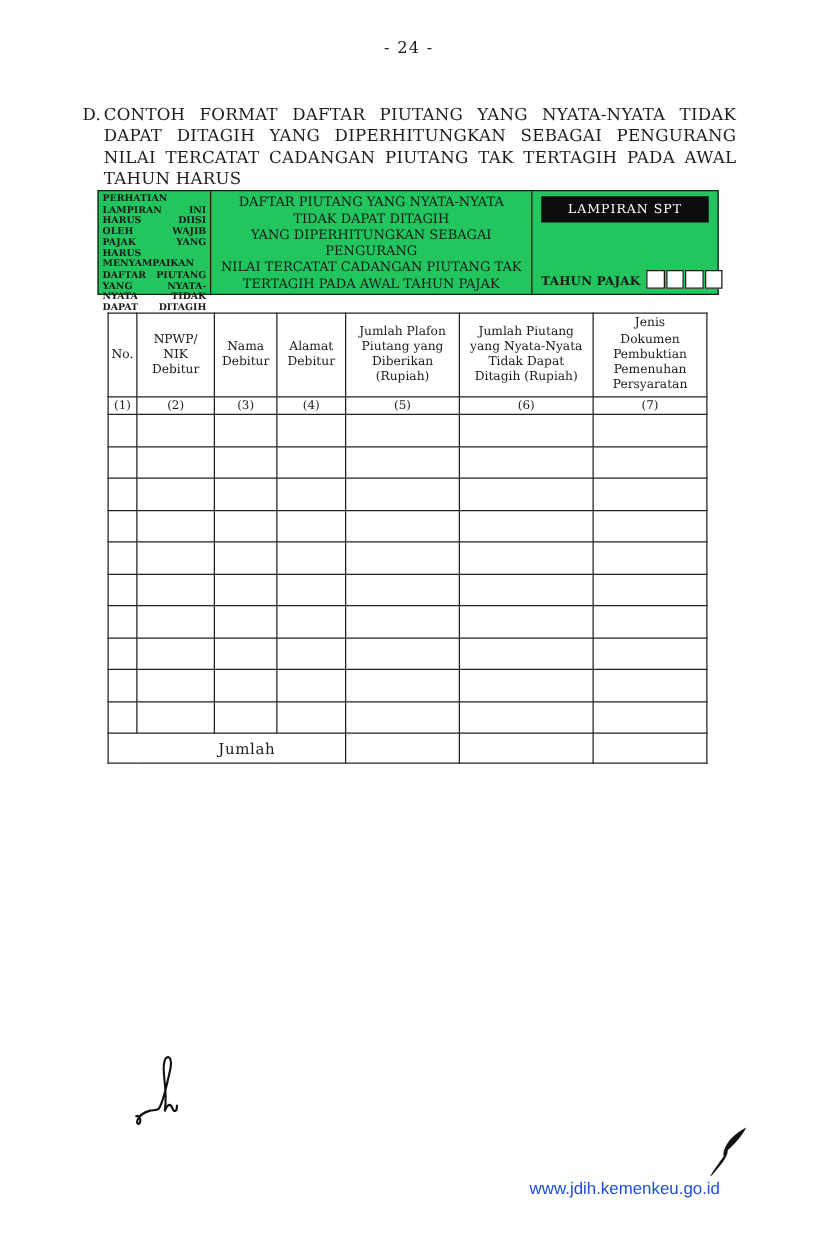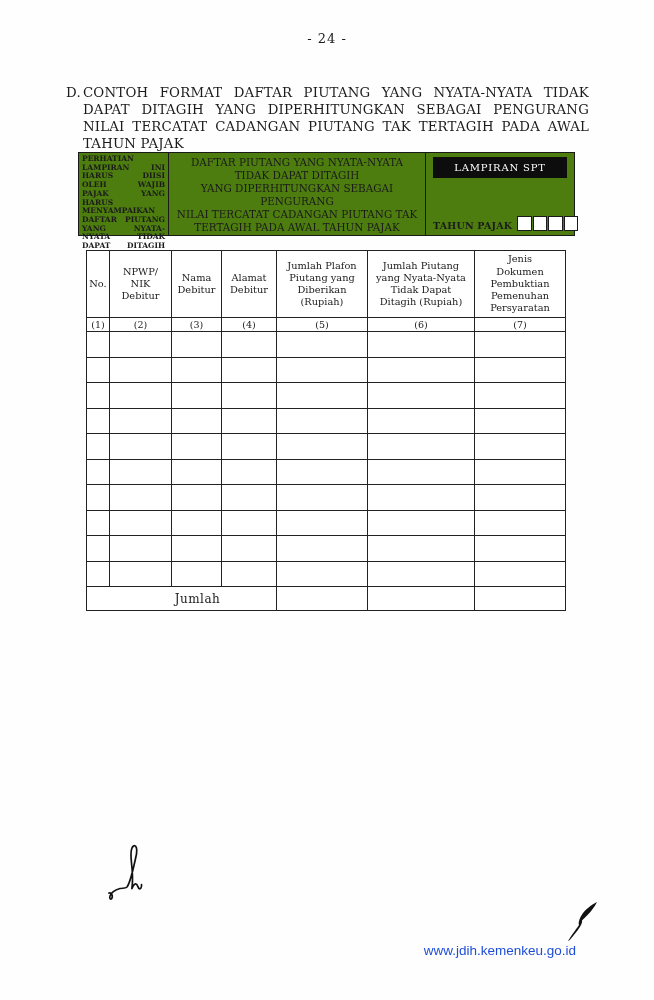--- a/index.html
+++ b/index.html
@@ -14,21 +14,21 @@
   .heading{
     position:absolute;left:66px;top:84px;width:523px;
     font-size:13.3px;line-height:17px;letter-spacing:0.2px;
   }
   .heading .marker{position:absolute;left:0;top:0;}
   .heading .htext{display:block;padding-left:17px;text-align:justify;}
 
   
   .form-header{
     position:absolute;left:78px;top:152px;width:497px;height:84px;
-    border:1.5px solid #1a1a1a;display:flex;background:#4d7c0f;box-sizing:border-box;
+    border:1.5px solid #1a1a1a;display:flex;background:#22c55e;box-sizing:border-box;
   }
   .fh-left{
     width:90px;border-right:1.3px solid #1a1a1a;box-sizing:border-box;
     padding:2px 3px;font-weight:bold;font-size:7.5px;line-height:8.7px;
   }
   .fh-left .attn-body{text-align:justify;text-align-last:justify;}
   .fh-center{
     width:256px;box-sizing:border-box;padding-top:3px;text-align:center;
     display:flex;flex-direction:column;
   }
@@ -69,21 +69,21 @@
     color:#1d4ed8;text-decoration:none;
   }
 </style>
 </head>
 <body>
 
 <div class="page-number">- 24 -</div>
 
 <div class="heading">
   <span class="marker">D.</span>
-  <span class="htext">CONTOH FORMAT DAFTAR PIUTANG YANG NYATA-NYATA TIDAK DAPAT DITAGIH YANG DIPERHITUNGKAN SEBAGAI PENGURANG NILAI TERCATAT CADANGAN PIUTANG TAK TERTAGIH PADA AWAL TAHUN PAJAK</span>
+  <span class="htext">CONTOH FORMAT DAFTAR PIUTANG YANG NYATA-NYATA TIDAK DAPAT DITAGIH YANG DIPERHITUNGKAN SEBAGAI PENGURANG NILAI TERCATAT CADANGAN PIUTANG TAK TERTAGIH PADA AWAL TAHUN HARUS</span>
 </div>
 
 <div class="form-header">
   <div class="fh-left">
     <div>PERHATIAN</div>
     <div class="attn-body">LAMPIRAN INI HARUS DIISI OLEH WAJIB PAJAK YANG HARUS MENYAMPAIKAN DAFTAR PIUTANG YANG NYATA-NYATA TIDAK DAPAT DITAGIH</div>
   </div>
   <div class="fh-center">
     <div class="fh-title">DAFTAR PIUTANG YANG NYATA-NYATA
 TIDAK DAPAT DITAGIH

